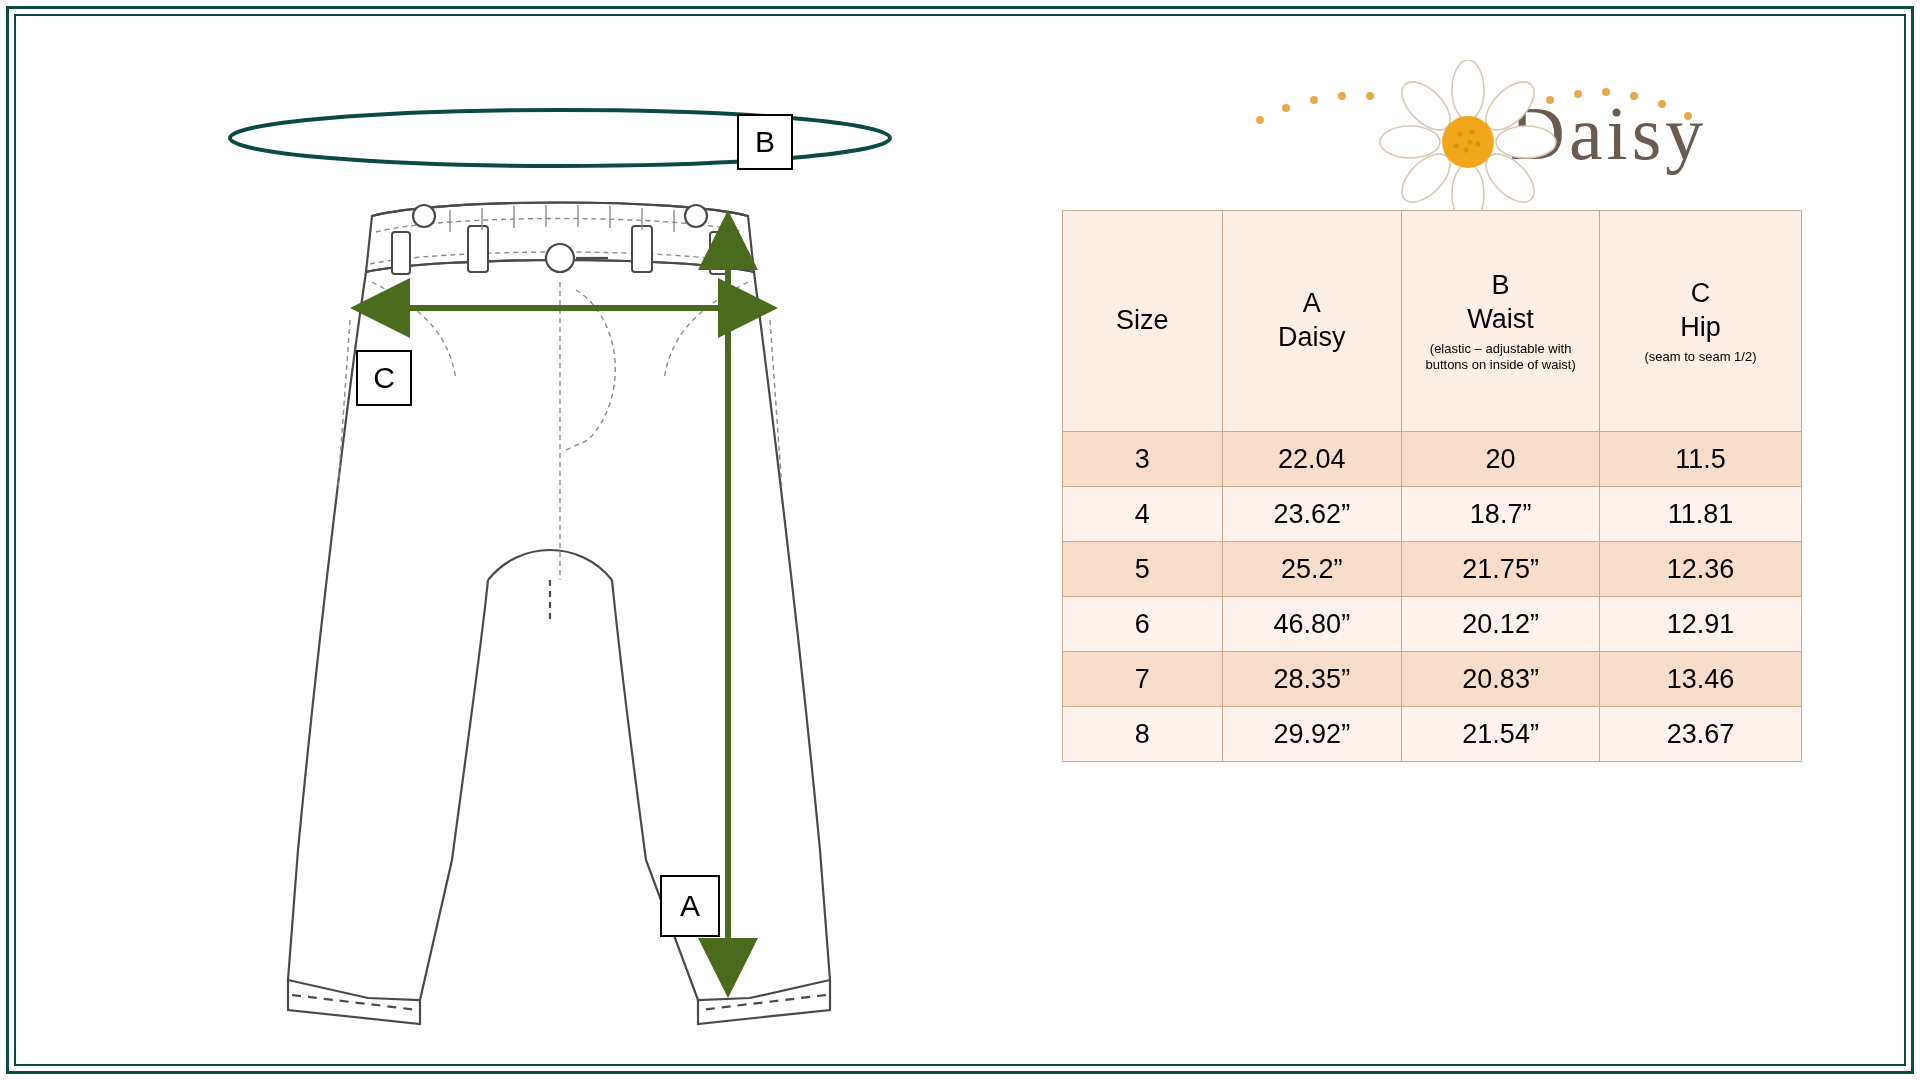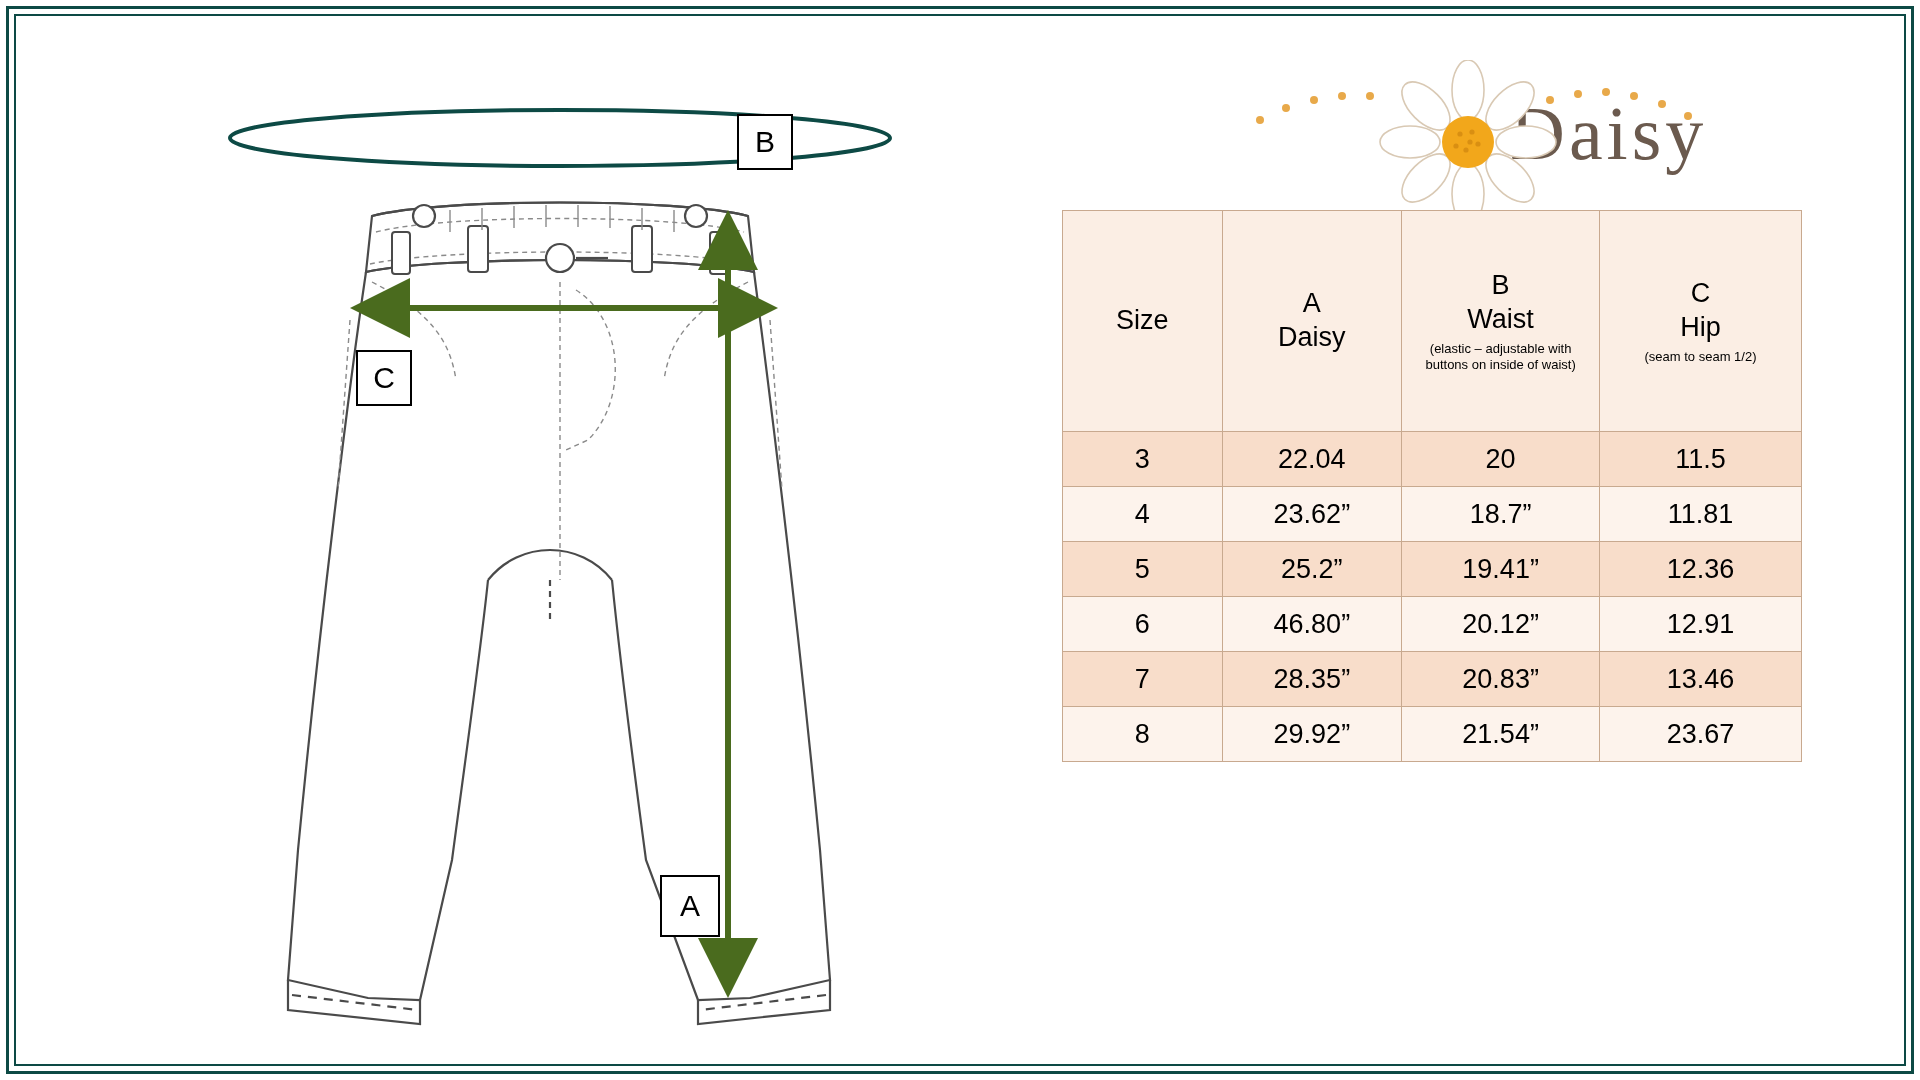--- a/index.html
+++ b/index.html
@@ -295,21 +295,21 @@
         </tr>
         <tr class="row-even">
           <td>4</td>
           <td>23.62”</td>
           <td>18.7”</td>
           <td>11.81</td>
         </tr>
         <tr class="row-odd">
           <td>5</td>
           <td>25.2”</td>
-          <td>19.41”</td>
+          <td>21.75”</td>
           <td>12.36</td>
         </tr>
         <tr class="row-even">
           <td>6</td>
           <td>46.80”</td>
           <td>20.12”</td>
           <td>12.91</td>
         </tr>
         <tr class="row-odd">
           <td>7</td>

